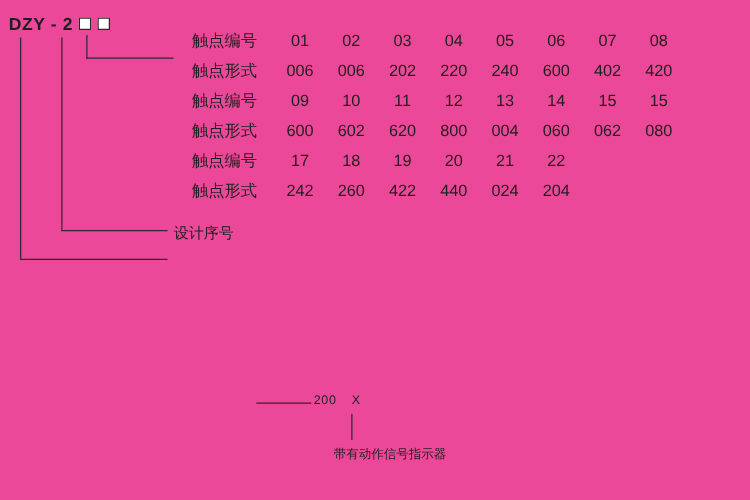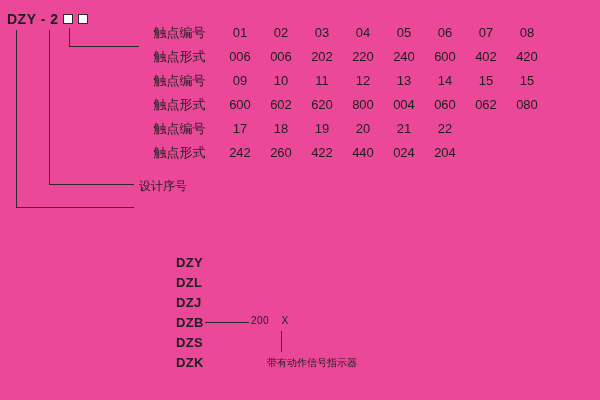--- a/index.html
+++ b/index.html
@@ -174,27 +174,19 @@
           <td class="cell">024</td>
           <td class="cell">204</td>
           <td class="cell"></td>
           <td class="cell"></td>
         </tr>
       </tbody>
   </table>
 
   <div class="callout-label label-serial">设计序号</div>
 
-  <div class="model-list" id="model-list">
-      <div class="model-item">DZY</div>
-      <div class="model-item">DZL</div>
-      <div class="model-item">DZJ</div>
-      <div class="model-item">DZB</div>
-      <div class="model-item">DZS</div>
-      <div class="model-item">DZK</div>
-    </div>
 
   <div class="line hline" style="left:205px; top:322px; width:44px;"></div>
   <div class="dzb-value">200 X</div>
   <div class="line vline" style="left:281px; top:331px; height:21px;"></div>
   <div class="indicator-note">带有动作信号指示器</div>
 
 </div>
 
 </body></html>

